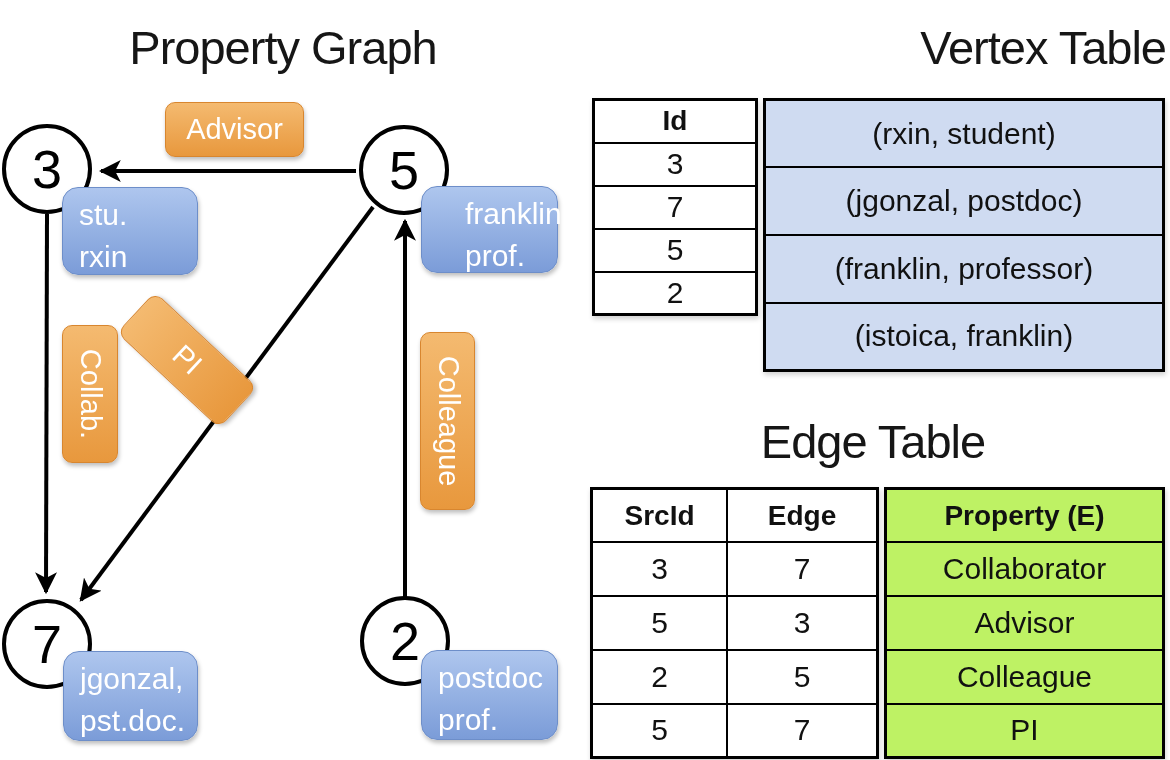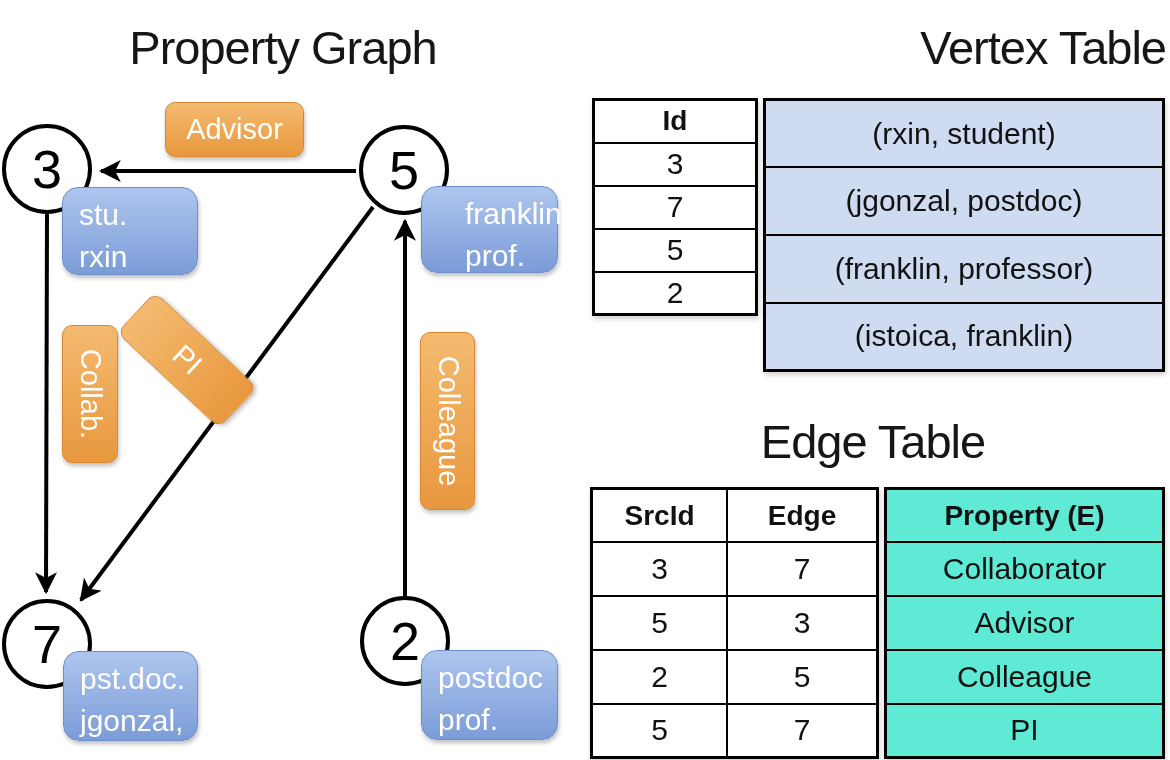--- a/index.html
+++ b/index.html
@@ -65,21 +65,21 @@
   }
   table.tbl{border:3px solid #000;}
   table.tbl th{font-size:28px;font-weight:700;}
   table.tbl td{font-size:30px;font-weight:400;}
   table.tbl tr{height:20%;}
   .t-vid{left:592px;top:98px;width:166px;height:218px;background:#fff;}
   .t-vprop{left:763px;top:98px;width:402px;height:274px;}
   .t-vprop th,.t-vprop td{background:#cfdbf1;}
   .t-esrc{left:590px;top:487px;width:289px;height:272px;background:#fff;padding-left:32px;}
   .t-eprop{left:884px;top:487px;width:281px;height:272px;}
-  .t-eprop th,.t-eprop td{background:#5eead4;}
+  .t-eprop th,.t-eprop td{background:#bef264;}
 </style>
 </head>
 <body>
 
 <div class="stage">
 
   <div class="title graph-title">Property Graph</div>
   <div class="title vertex-title">Vertex Table</div>
   <div class="title edge-title">Edge Table</div>
 
@@ -110,22 +110,22 @@
 
   <div class="vprop vp-rxin">
     <div>stu.</div>
     <div>rxin</div>
   </div>
   <div class="vprop vp-franklin">
     <div>franklin,</div>
     <div>prof.</div>
   </div>
   <div class="vprop vp-jgonzal">
+    <div>jgonzal,</div>
     <div>pst.doc.</div>
-    <div>jgonzal,</div>
   </div>
   <div class="vprop vp-istoica">
     <div>postdoc</div>
     <div>prof.</div>
   </div>
 
   <div class="eprop ep-advisor">
       <span>Advisor</span>
     </div>
   <div class="eprop ep-collab">

